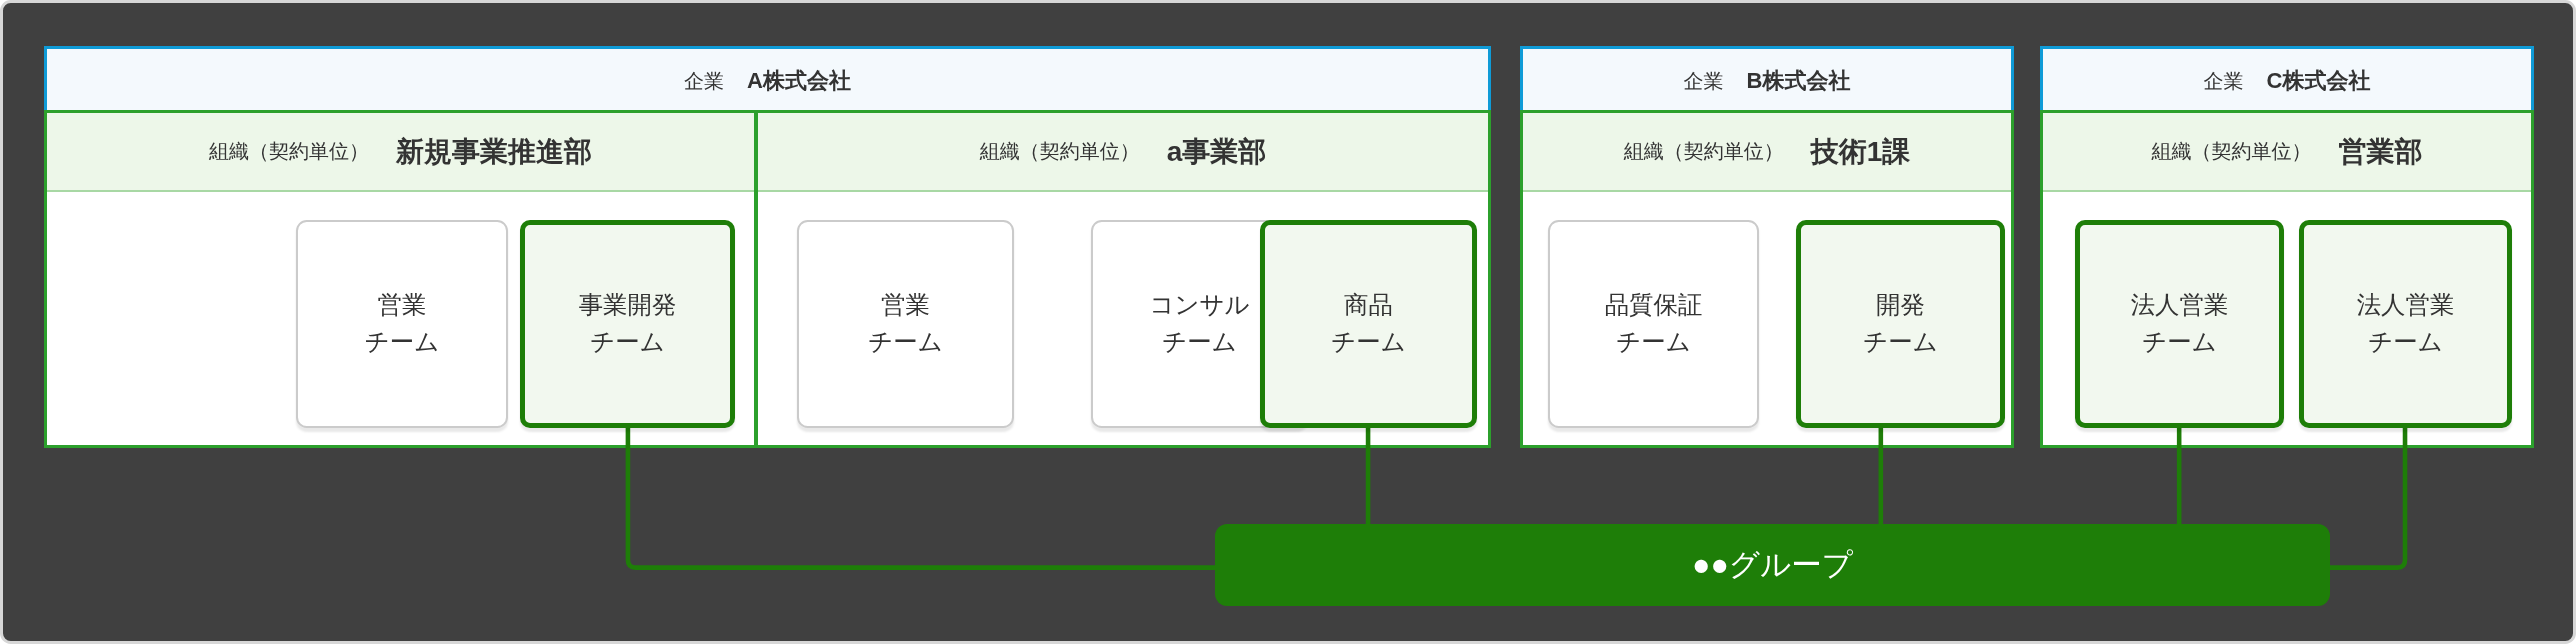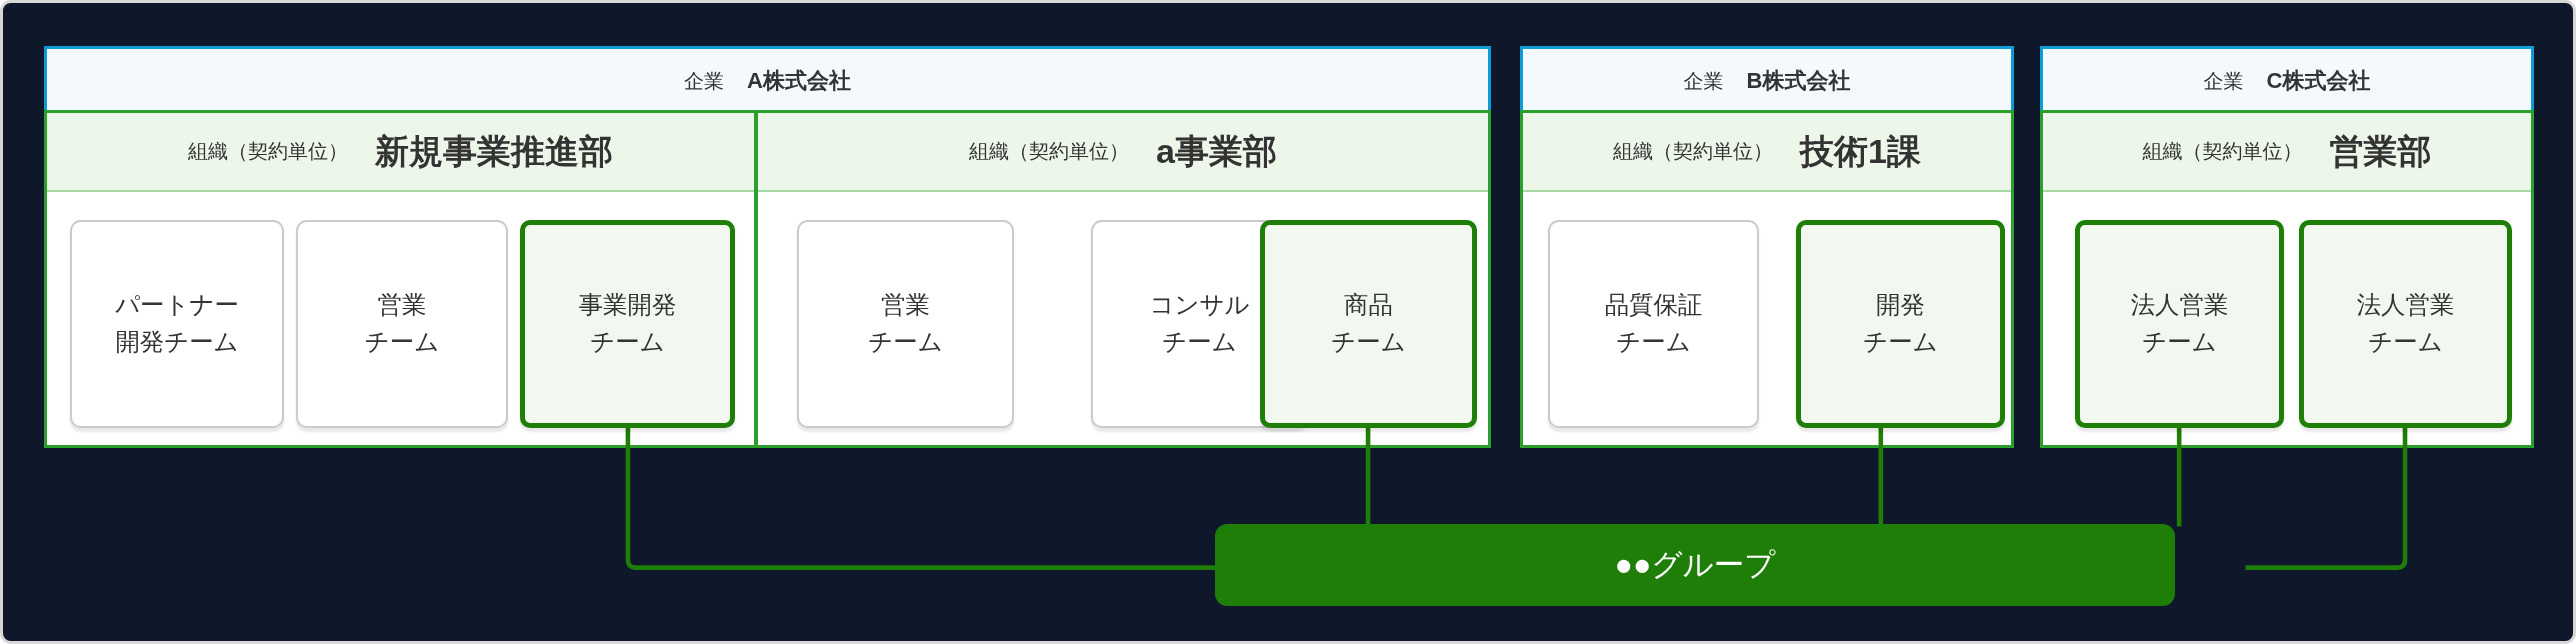--- a/index.html
+++ b/index.html
@@ -6,21 +6,21 @@
     margin: 0;
     padding: 0;
     background: #ffffff;
     font-family: "Liberation Sans", "DejaVu Sans", sans-serif;
   }
   #canvas {
     position: relative;
     width: 2576px;
     height: 644px;
     box-sizing: border-box;
-    background: #0f172a;
+    background: #404040;
     border: 3.1px solid #d7d7d7;
     border-radius: 10.7px;
     overflow: hidden;
   }
 
   
   .company-header {
     position: absolute;
     box-sizing: border-box;
     top: 43px;
@@ -50,21 +50,21 @@
     height: 79px;
     background: #edf7e9;
     border-bottom: 2.3px solid #a8d8a4;
     display: flex;
     align-items: center;
     justify-content: center;
     gap: 27px;
     color: #333333;
   }
   .org-header .tag  { font-size: 20px; font-weight: 400; }
-  .org-header .name { font-size: 34px; font-weight: 600; }
+  .org-header .name { font-size: 28px; font-weight: 600; }
 
   
   .team {
     position: absolute;
     box-sizing: border-box;
     top: 217px;
     height: 208px;
     background: #ffffff;
     border: 2.3px solid #cbcbcb;
     border-radius: 10.7px;
@@ -85,21 +85,21 @@
     border-radius: 10px;
     background: #f2f8ef;
   }
 
   
   #group-bar {
     position: absolute;
     box-sizing: border-box;
     left: 1212px;
     top: 521px;
-    width: 960px;
+    width: 1115px;
     height: 82px;
     background: #1e7e08;
     border-radius: 12.2px;
     display: flex;
     align-items: center;
     justify-content: center;
     color: #ffffff;
     font-size: 30.5px;
     font-weight: 500;
     z-index: 2;
@@ -145,24 +145,20 @@
     </div>
   </div>
 
   <div class="org-box" style="left:752px; width:736px;">
     <div class="org-header">
       <span class="tag">組織（契約単位）</span>
       <span class="name">a事業部</span>
     </div>
   </div>
 
-  <div class="team" style="left:67px; width:214px;">
-    <span>パートナー</span>
-    <span>開発チーム</span>
-  </div>
   <div class="team" style="left:293px; width:212px;">
     <span>営業</span>
     <span>チーム</span>
   </div>
   <div class="team hl" style="left:517px; width:215px;">
     <span>事業開発</span>
     <span>チーム</span>
   </div>
 
   <div class="team" style="left:794px; width:217px;">

